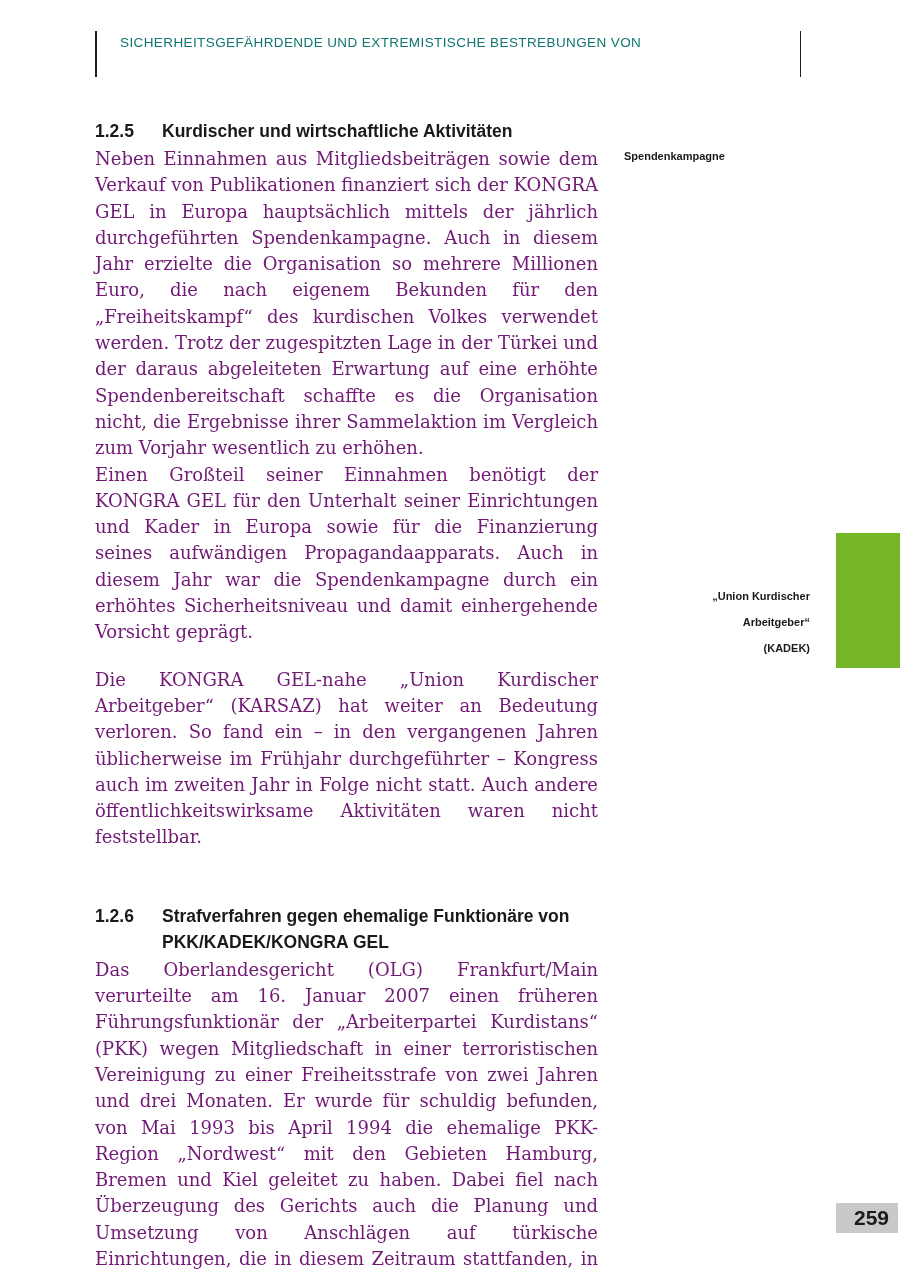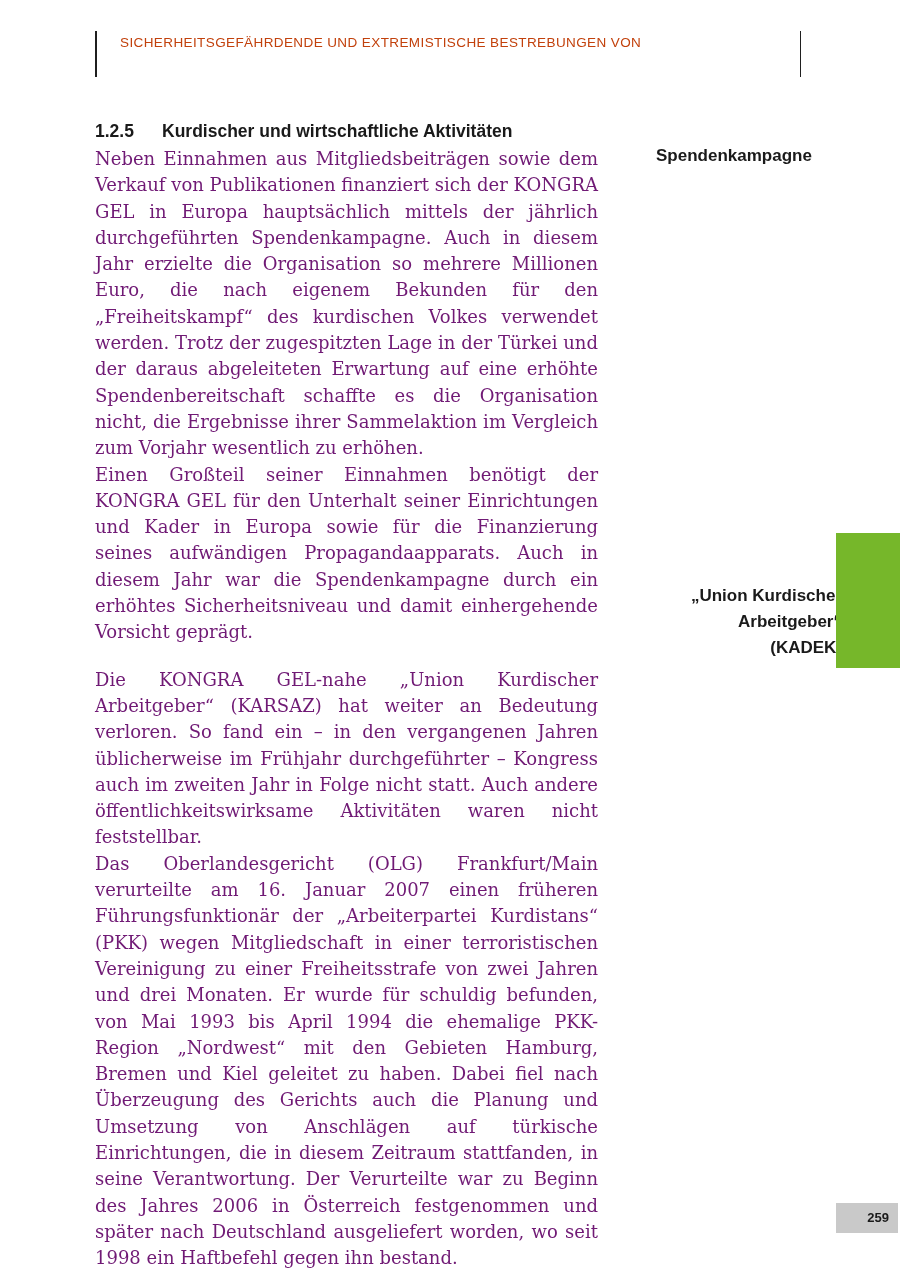--- a/index.html
+++ b/index.html
@@ -22,21 +22,21 @@
     width:2px; height:46px; background:#1f1f1f;
   }
   .header-rule-right{
     position:absolute; left:800px; top:31px;
     width:1px; height:46px; background:#1f1f1f;
   }
   .running-header{
     position:absolute; left:120px; top:32px; width:660px;
     font-family:"Liberation Sans", sans-serif;
     font-size:13.5px; line-height:21px;
-    letter-spacing:0.4px; color:#c2410c;
+    letter-spacing:0.4px; color:#0f766e;
   }
 
   
   .content-column{
     position:absolute; left:95px; top:118px; width:503px;
   }
   .section-heading{
     display:flex;
     font-family:"Liberation Sans", sans-serif;
     font-weight:bold; font-size:17.5px; line-height:26px;
@@ -48,40 +48,40 @@
   .body-paragraph{
     font-size:18px; line-height:26.3px;
     text-align:justify; color:#701a75;
   }
   .gap-block{ margin-top:21px; }
   .gap-section{ margin-top:52px; }
   .heading-gap{ margin-bottom:2px; }
 
   
   .margin-note{
-    position:absolute; left:656px; width:186px;
+    position:absolute; left:624px; width:186px;
     font-family:"Liberation Sans", sans-serif;
-    font-weight:bold; font-size:17px; line-height:26px;
+    font-weight:bold; font-size:11px; line-height:26px;
     color:#1a1a1a;
   }
   .margin-note-1{ top:143px; }
   .margin-note-2{ top:583px;text-align:right; }
 
   
   .accent-bar{
     position:absolute; left:836px; top:533px;
     width:64px; height:135px;
     background:var(--accent-green);
   }
   .page-number-badge{
     position:absolute; left:836px; top:1203px;
     width:62px; height:30px;
     background:var(--page-number-bg);
     font-family:"Liberation Sans", sans-serif;
-    font-weight:bold; font-size:13px; line-height:30px;
+    font-weight:bold; font-size:21px; line-height:30px;
     text-align:right; padding-right:9px;
     color:#1a1a1a;
   }
 </style>
 </head>
 <body>
 
 <div class="header-rule-left"></div>
 <div class="header-rule-right"></div>
 <div class="running-header">
@@ -93,20 +93,27 @@
   <div class="section-heading heading-gap">
     <span class="sec-number">1.2.5</span>
     <span class="sec-title">Kurdischer und wirtschaftliche Aktivitäten</span>
   </div>
 
   <div class="body-paragraph">Neben Einnahmen aus Mitgliedsbeiträgen sowie dem Verkauf von Publikationen finanziert sich der KONGRA GEL in Europa hauptsächlich mittels der jährlich durchgeführten Spendenkampagne. Auch in diesem Jahr erzielte die Organisation so mehrere Millionen Euro, die nach eigenem Bekunden für den „Freiheitskampf“ des kurdischen Volkes verwendet werden. Trotz der zugespitzten Lage in der Türkei und der daraus abgeleiteten Erwartung auf eine erhöhte Spendenbereitschaft schaffte es die Organisation nicht, die Ergebnisse ihrer Sammelaktion im Vergleich zum Vorjahr wesentlich zu erhöhen.</div>
   <div class="body-paragraph">Einen Großteil seiner Einnahmen benötigt der KONGRA GEL für den Unterhalt seiner Einrichtungen und Kader in Europa sowie für die Finanzierung seines aufwändigen Propagandaapparats. Auch in diesem Jahr war die Spendenkampagne durch ein erhöhtes Sicherheitsniveau und damit einhergehende Vorsicht geprägt.</div>
 
   <div class="body-paragraph gap-block">Die KONGRA GEL-nahe „Union Kurdischer Arbeitgeber“ (KARSAZ) hat weiter an Bedeutung verloren. So fand ein – in den vergangenen Jahren üblicherweise im Frühjahr durchgeführter – Kongress auch im zweiten Jahr in Folge nicht statt. Auch andere öffentlichkeitswirksame Aktivitäten waren nicht feststellbar.</div>
 
+  <div class="section-heading gap-section heading-gap">
+    <span class="sec-number">1.2.6</span>
+    <span class="sec-title">
+      <span>Strafverfahren gegen ehemalige Funktionäre von</span><br>
+      <span>PKK/KADEK/KONGRA GEL</span>
+    </span>
+  </div>
 
   <div class="body-paragraph">Das Oberlandesgericht (OLG) Frankfurt/Main verurteilte am 16. Januar 2007 einen früheren Führungsfunktionär der „Arbeiterpartei Kurdistans“ (PKK) wegen Mitgliedschaft in einer terroristischen Vereinigung zu einer Freiheitsstrafe von zwei Jahren und drei Monaten. Er wurde für schuldig befunden, von Mai 1993 bis April 1994 die ehemalige PKK-Region „Nordwest“ mit den Gebieten Hamburg, Bremen und Kiel geleitet zu haben. Dabei fiel nach Überzeugung des Gerichts auch die Planung und Umsetzung von Anschlägen auf türkische Einrichtungen, die in diesem Zeitraum stattfanden, in seine Verantwortung. Der Verurteilte war zu Beginn des Jahres 2006 in Österreich festgenommen und später nach Deutschland ausgeliefert worden, wo seit 1998 ein Haftbefehl gegen ihn bestand.</div>
 
 </div>
 
 <div class="margin-note margin-note-1">Spendenkampagne</div>
 
 <div class="margin-note margin-note-2">
   <div>„Union Kurdischer</div>
   <div>Arbeitgeber“</div>

